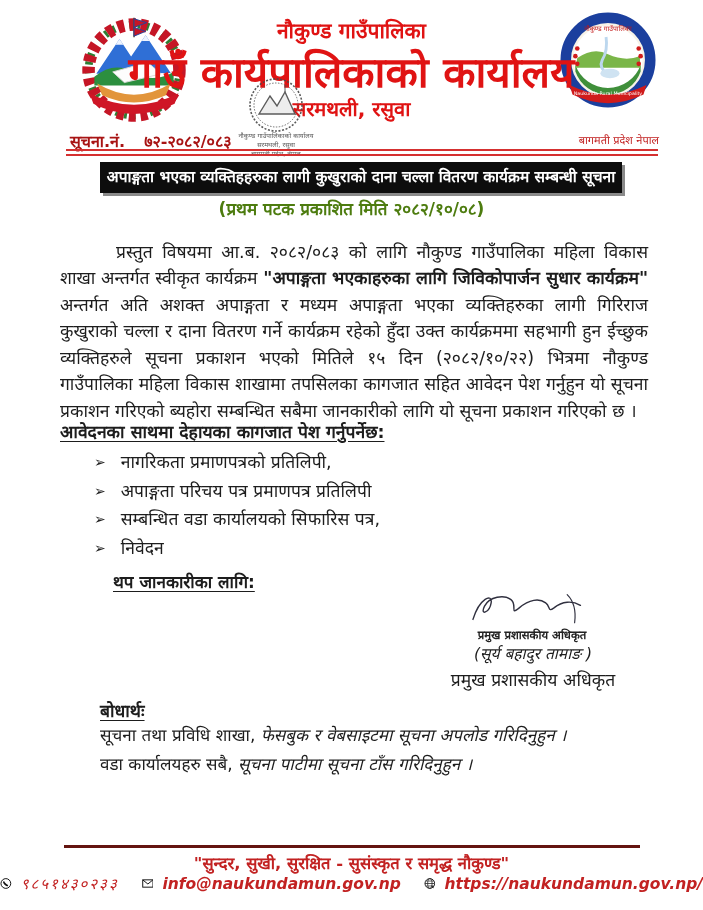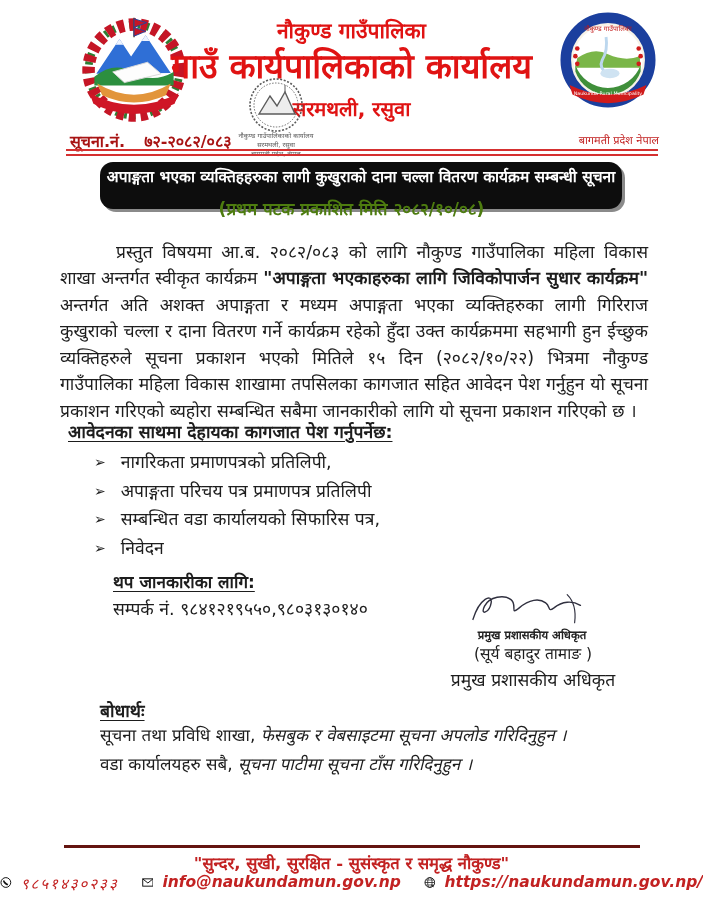--- a/index.html
+++ b/index.html
@@ -3,66 +3,66 @@
 <meta charset="utf-8">
 <style>
   html,body{margin:0;padding:0;background:#e8e8e8;}
   .page{position:relative;width:703px;height:910px;background:#ffffff;margin:0 auto;
         font-family:"DejaVu Sans",sans-serif;color:var(--body_text,#1d1d1d);overflow:hidden;}
   .abs{position:absolute;}
   .center{left:0;right:0;text-align:center;}
 
   
   .t1{top:16px;font-size:21px;font-weight:bold;color:var(--header_red,#e01313);}
-  .t2{top:42px;font-size:34px;font-weight:bold;color:var(--header_red,#e01313);text-align:center;}
+  .t2{top:42px;font-size:42px;font-weight:bold;color:var(--header_red,#e01313);text-align:center;}
   .t3{top:95px;font-size:20px;font-weight:600;color:var(--header_red,#e01313);}
   .left-emblem{left:76px;top:12px;width:116px;height:116px;}
   .right-seal{left:560px;top:12px;width:96px;height:96px;}
   .stamp{left:226px;top:76px;width:100px;height:98px;opacity:.9;}
   .notice-no{left:70px;top:130px;font-size:16px;font-weight:bold;color:var(--dark_red,#a81414);}
   .province{right:44px;top:132px;font-size:11px;color:var(--footer_red,#c22222);}
   .redline{left:66px;top:149px;width:592px;height:3px;
            border-top:2px solid var(--line_red,#d53030);border-bottom:2px solid var(--line_red,#d53030);}
 
   
-  .banner{left:100px;top:162px;width:522px;height:47px;background:var(--banner_bg,#0d0d0d);
+  .banner{left:100px;top:162px;width:522px;height:31px;background:var(--banner_bg,#0d0d0d);
           color:#fff;font-size:15.5px;font-weight:bold;line-height:31px;text-align:center;
-          box-shadow:3px 3px 0 #8a8a8a;white-space:nowrap;border-radius:13px;}
+          box-shadow:3px 3px 0 #8a8a8a;white-space:nowrap;}
   .published{top:197px;font-weight:bold;font-size:17px;color:#4d7c0f;}
 
   
   .bodytext{left:60px;top:221px;width:588px;font-size:17.5px;line-height:26.5px;
             text-align:justify;text-indent:56px;}
   .bodytext .run-bold{font-weight:bold;}
 
   .sec-h{font-weight:bold;text-decoration:underline;text-underline-offset:3px;}
-  .check-h{left:68px;top:419px;font-size:17.5px;}
+  .check-h{left:60px;top:419px;font-size:17.5px;}
   .check-list{left:94px;top:451px;margin:0;padding:0;list-style:none;}
   .check-list li{display:flex;gap:15px;margin-bottom:6.5px;font-size:17.5px;line-height:22px;}
   .check-list .arrow{font-size:14px;line-height:22px;color:#222;}
 
   .info-h{left:113px;top:570px;font-size:17px;}
   .info-line{left:113px;top:596px;font-size:17.5px;}
 
   
   .sig-squiggle{left:468px;top:588px;width:124px;height:46px;}
   .sig-small{left:462px;top:627px;width:140px;text-align:center;font-size:11.5px;font-weight:bold;color:#222;}
-  .sig-name{left:448px;top:642px;width:170px;text-align:center;font-size:15.5px;}
+  .sig-name{left:448px;top:642px;width:170px;text-align:center;font-size:15.5px;font-style:italic;}
   .sig-title{left:443px;top:667px;width:180px;text-align:center;font-size:17.5px;}
 
   
   .bodh-h{left:100px;top:698px;font-size:17.5px;}
   .bodh-line{left:100px;top:723px;font-size:17px;}
   .bodh-line2{top:752px;}
   .run-italic{font-style:italic;}
 
   
   .foot-line{left:64px;top:845px;width:576px;height:3px;background:var(--footer_line,#641410);}
   .tagline{top:851px;font-size:16.5px;font-weight:bold;color:var(--footer_red,#c22222);}
-  .contact-row{top:873px;left:0;right:0;display:flex;justify-content:center;align-items:flex-start;
+  .contact-row{top:873px;left:0;right:0;display:flex;justify-content:center;align-items:flex-end;
                gap:9px;font-size:15.5px;}
   .ficon{width:19px;height:19px;display:inline-block;}
   .ficon svg{width:100%;height:100%;display:block;}
   .fphone{color:var(--footer_red,#c22222);font-style:italic;letter-spacing:2px;font-size:15px;}
   .flink{color:var(--footer_red,#c22222);font-style:italic;font-weight:bold;}
   .gap{width:8px;display:inline-block;}
 </style>
 </head>
 <body>
 
@@ -148,21 +148,20 @@
       <span class="arrow">➢</span>
       <span>सम्बन्धित वडा कार्यालयको सिफारिस पत्र,</span>
     </li>
     <li>
       <span class="arrow">➢</span>
       <span>निवेदन</span>
     </li>
   </ul>
 
   <div class="abs sec-h info-h">थप जानकारीका लागि:</div>
-  <div class="abs info-line">सम्पर्क नं. ९८४१२१९५५०,९८०३१३०१४०</div>
 
   <div class="abs sig-squiggle">
     <svg viewBox="0 0 150 50" xmlns="http://www.w3.org/2000/svg">
       <path d="M6,38 C14,12 30,6 28,18 C26,30 14,34 20,22 C26,10 44,8 52,14 C60,20 50,34 62,24 C74,14 86,12 94,18 C100,22 96,30 104,24 C114,16 126,15 136,21" fill="none" stroke="#30303f" stroke-width="1.7" stroke-linecap="round"></path>
       <path d="M120,8 C127,15 131,27 129,42" fill="none" stroke="#30303f" stroke-width="1.4" stroke-linecap="round"></path>
     </svg>
   </div>
   <div class="abs sig-small">प्रमुख प्रशासकीय अधिकृत</div>
   <div class="abs sig-name">(सूर्य बहादुर तामाङ )</div>
   <div class="abs sig-title">प्रमुख प्रशासकीय अधिकृत</div>

